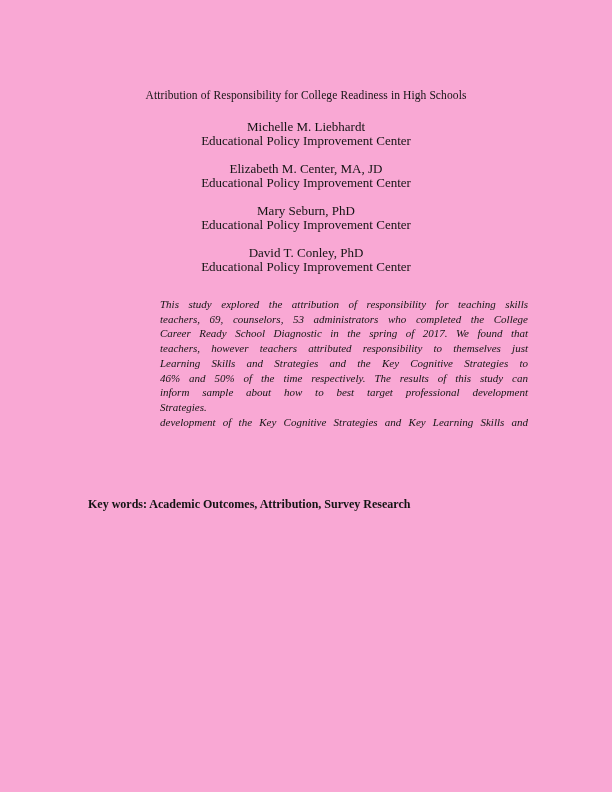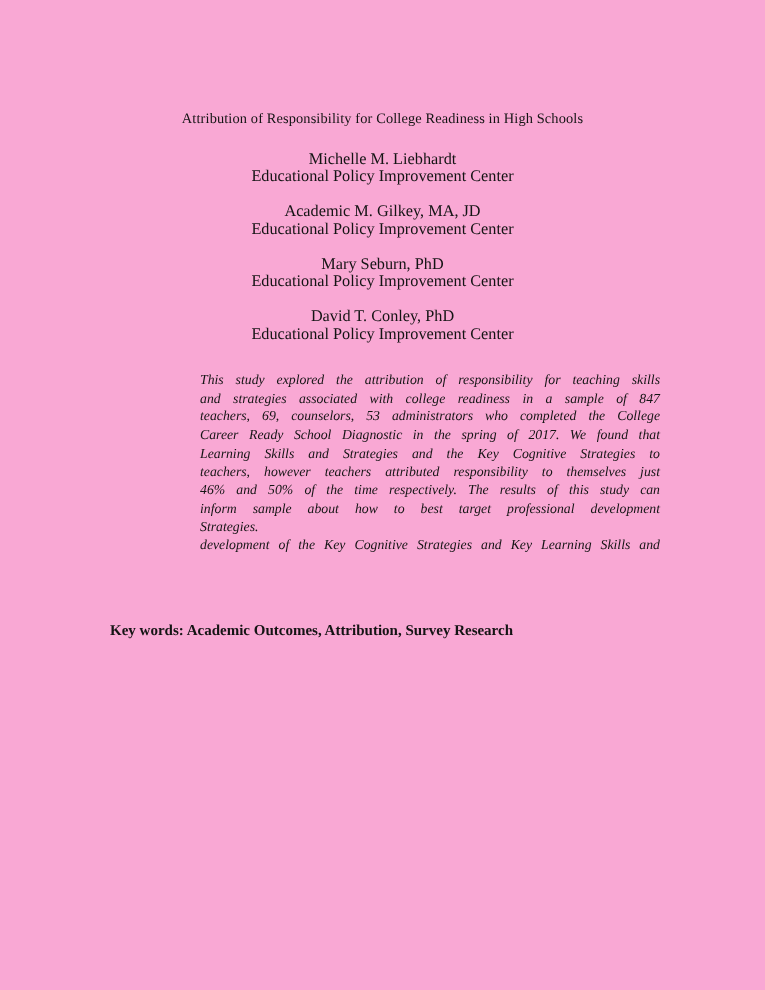--- a/index.html
+++ b/index.html
@@ -77,40 +77,39 @@
 <div class="page">
 
   <h1 class="title">Attribution of Responsibility for College Readiness in High Schools</h1>
 
   <div class="authors">
     <div class="author-block">
       <div class="author-name">Michelle M. Liebhardt</div>
       <div class="author-affiliation">Educational Policy Improvement Center</div>
     </div>
     <div class="author-block">
-      <div class="author-name">Academic M. Gilkey, MA, JD</div>
+      <div class="author-name">Elizabeth M. Center, MA, JD</div>
       <div class="author-affiliation">Educational Policy Improvement Center</div>
     </div>
     <div class="author-block">
       <div class="author-name">Mary Seburn, PhD</div>
       <div class="author-affiliation">Educational Policy Improvement Center</div>
     </div>
     <div class="author-block">
       <div class="author-name">David T. Conley, PhD</div>
       <div class="author-affiliation">Educational Policy Improvement Center</div>
     </div>
   </div>
 
   <div class="abstract">
     <div class="abstract-line">This study explored the attribution of responsibility for teaching skills</div>
-    <div class="abstract-line">and strategies associated with college readiness in a sample of 847</div>
     <div class="abstract-line">teachers, 69, counselors, 53 administrators who completed the College</div>
     <div class="abstract-line">Career Ready School Diagnostic in the spring of 2017. We found that</div>
+    <div class="abstract-line">teachers, however teachers attributed responsibility to themselves just</div>
     <div class="abstract-line">Learning Skills and Strategies and the Key Cognitive Strategies to</div>
-    <div class="abstract-line">teachers, however teachers attributed responsibility to themselves just</div>
     <div class="abstract-line">46% and 50% of the time respectively. The results of this study can</div>
     <div class="abstract-line">inform sample about how to best target professional development</div>
     <div class="abstract-line last">Strategies.</div>
     <div class="abstract-line">development of the Key Cognitive Strategies and Key Learning Skills and</div>
   </div>
 
   <p class="keywords">Key words: Academic Outcomes, Attribution, Survey Research</p>
 
 </div>
 

